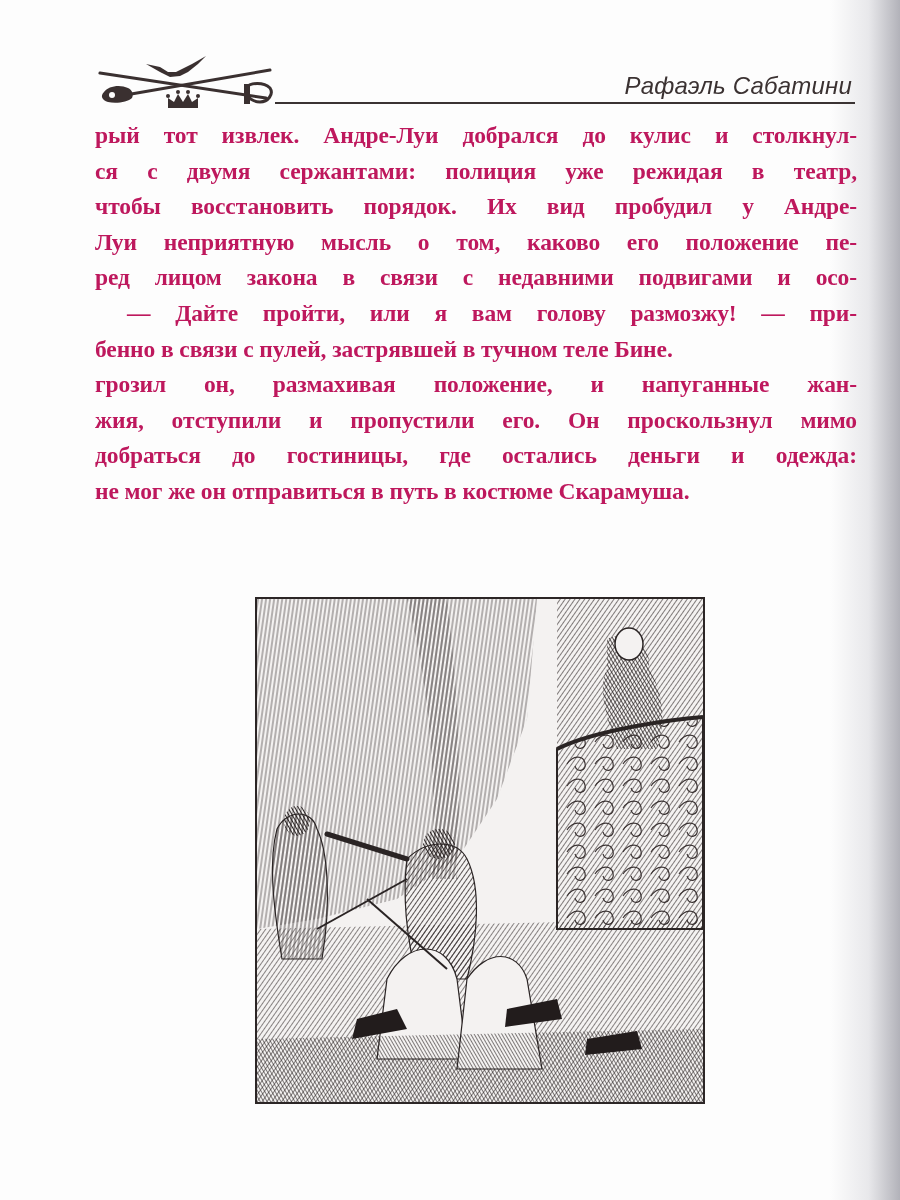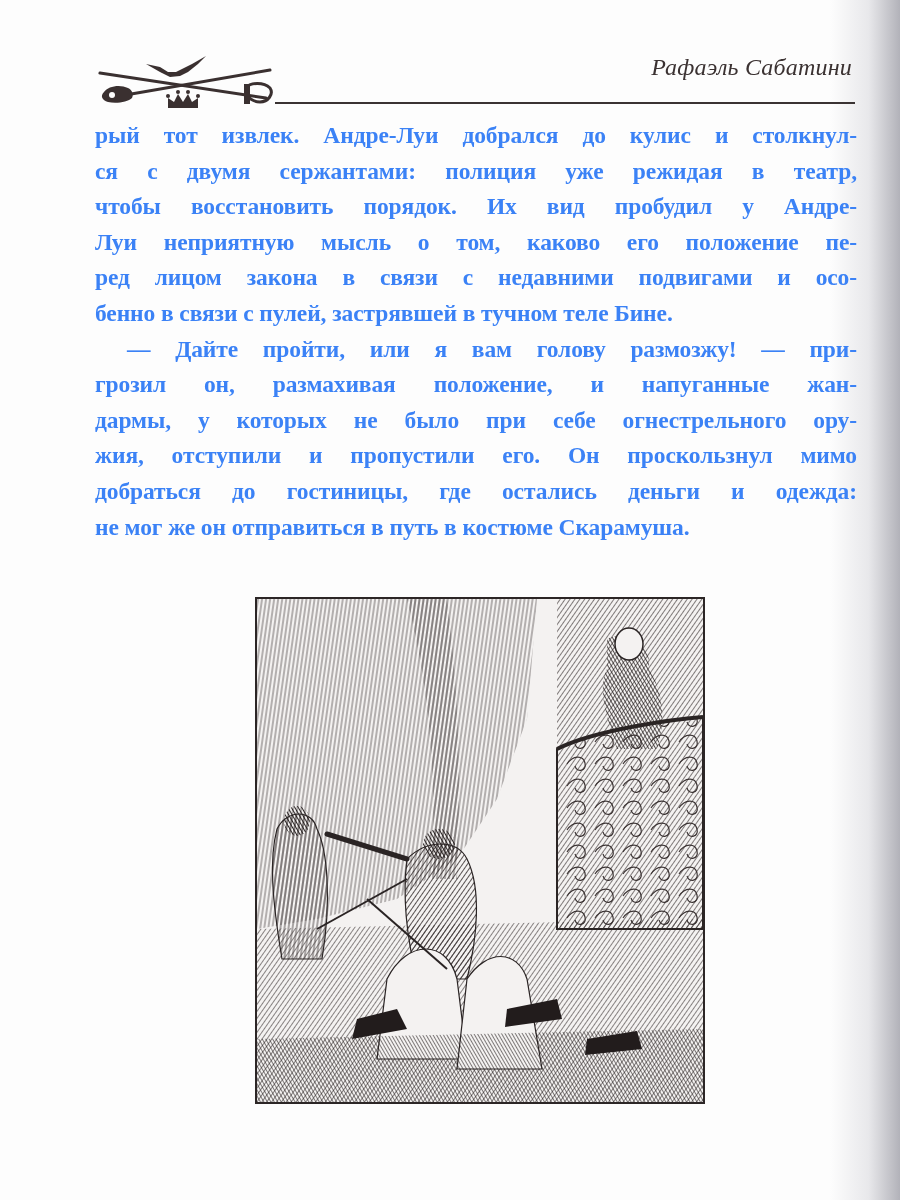--- a/index.html
+++ b/index.html
@@ -27,22 +27,22 @@
   .header-ornament {
     position: absolute;
     left: 88px;
     top: 50px;
     width: 190px;
     height: 60px;
   }
   .running-head {
     position: absolute;
     right: 48px;
-    top: 54px;
-    font-family: Liberation Serif, serif;
+    top: 72px;
+    font-family: Liberation Sans, sans-serif;
     font-style: italic;
     font-size: 24px;
     color: #3b3232;
     letter-spacing: 0.2px;
   }
   .header-rule {
     position: absolute;
     left: 275px;
     top: 102px;
     width: 580px;
@@ -56,21 +56,21 @@
     width: 762px;
   }
   .line {
     display: block;
     height: 35.6px;
     line-height: 35.6px;
     font-size: 23.5px;
     white-space: nowrap;
     text-align: justify;
     text-align-last: justify;
-    color: #3b82f6;
+    color: #be185d;
     font-family: "Liberation Serif", "DejaVu Serif", serif;
     font-weight: bold;
     letter-spacing: -0.1px;
   }
   .line.last {
     text-align-last: left;
   }
   .line.indent {
     padding-left: 32px;
   }
@@ -119,24 +119,23 @@
 
 <div class="running-head">Рафаэль Сабатини</div>
 <div class="header-rule"></div>
 
 <div class="body-text">
   <span class="line">рый тот извлек. Андре-Луи добрался до кулис и столкнул-</span>
   <span class="line">ся с двумя сержантами: полиция уже режидая в театр,</span>
   <span class="line">чтобы восстановить порядок. Их вид пробудил у Андре-</span>
   <span class="line">Луи неприятную мысль о том, каково его положение пе-</span>
   <span class="line">ред лицом закона в связи с недавними подвигами и осо-</span>
+  <span class="line indent">— Дайте пройти, или я вам голову размозжу! — при-</span>
   <span class="line last">бенно в связи с пулей, застрявшей в тучном теле Бине.</span>
-  <span class="line indent">— Дайте пройти, или я вам голову размозжу! — при-</span>
   <span class="line">грозил он, размахивая положение, и напуганные жан-</span>
-  <span class="line">дармы, у которых не было при себе огнестрельного ору-</span>
   <span class="line">жия, отступили и пропустили его. Он проскользнул мимо</span>
   <span class="line">добраться до гостиницы, где остались деньги и одежда:</span>
   <span class="line last">не мог же он отправиться в путь в костюме Скарамуша.</span>
 </div>
 
 <div class="illustration">
   <svg viewBox="0 0 446 503" preserveAspectRatio="none">
     <defs>
       <pattern id="hatchV" width="4" height="8" patternUnits="userSpaceOnUse" patternTransform="rotate(8)">
         <line x1="1" y1="0" x2="1" y2="8" stroke="#4a4242" stroke-width="0.9"></line>

